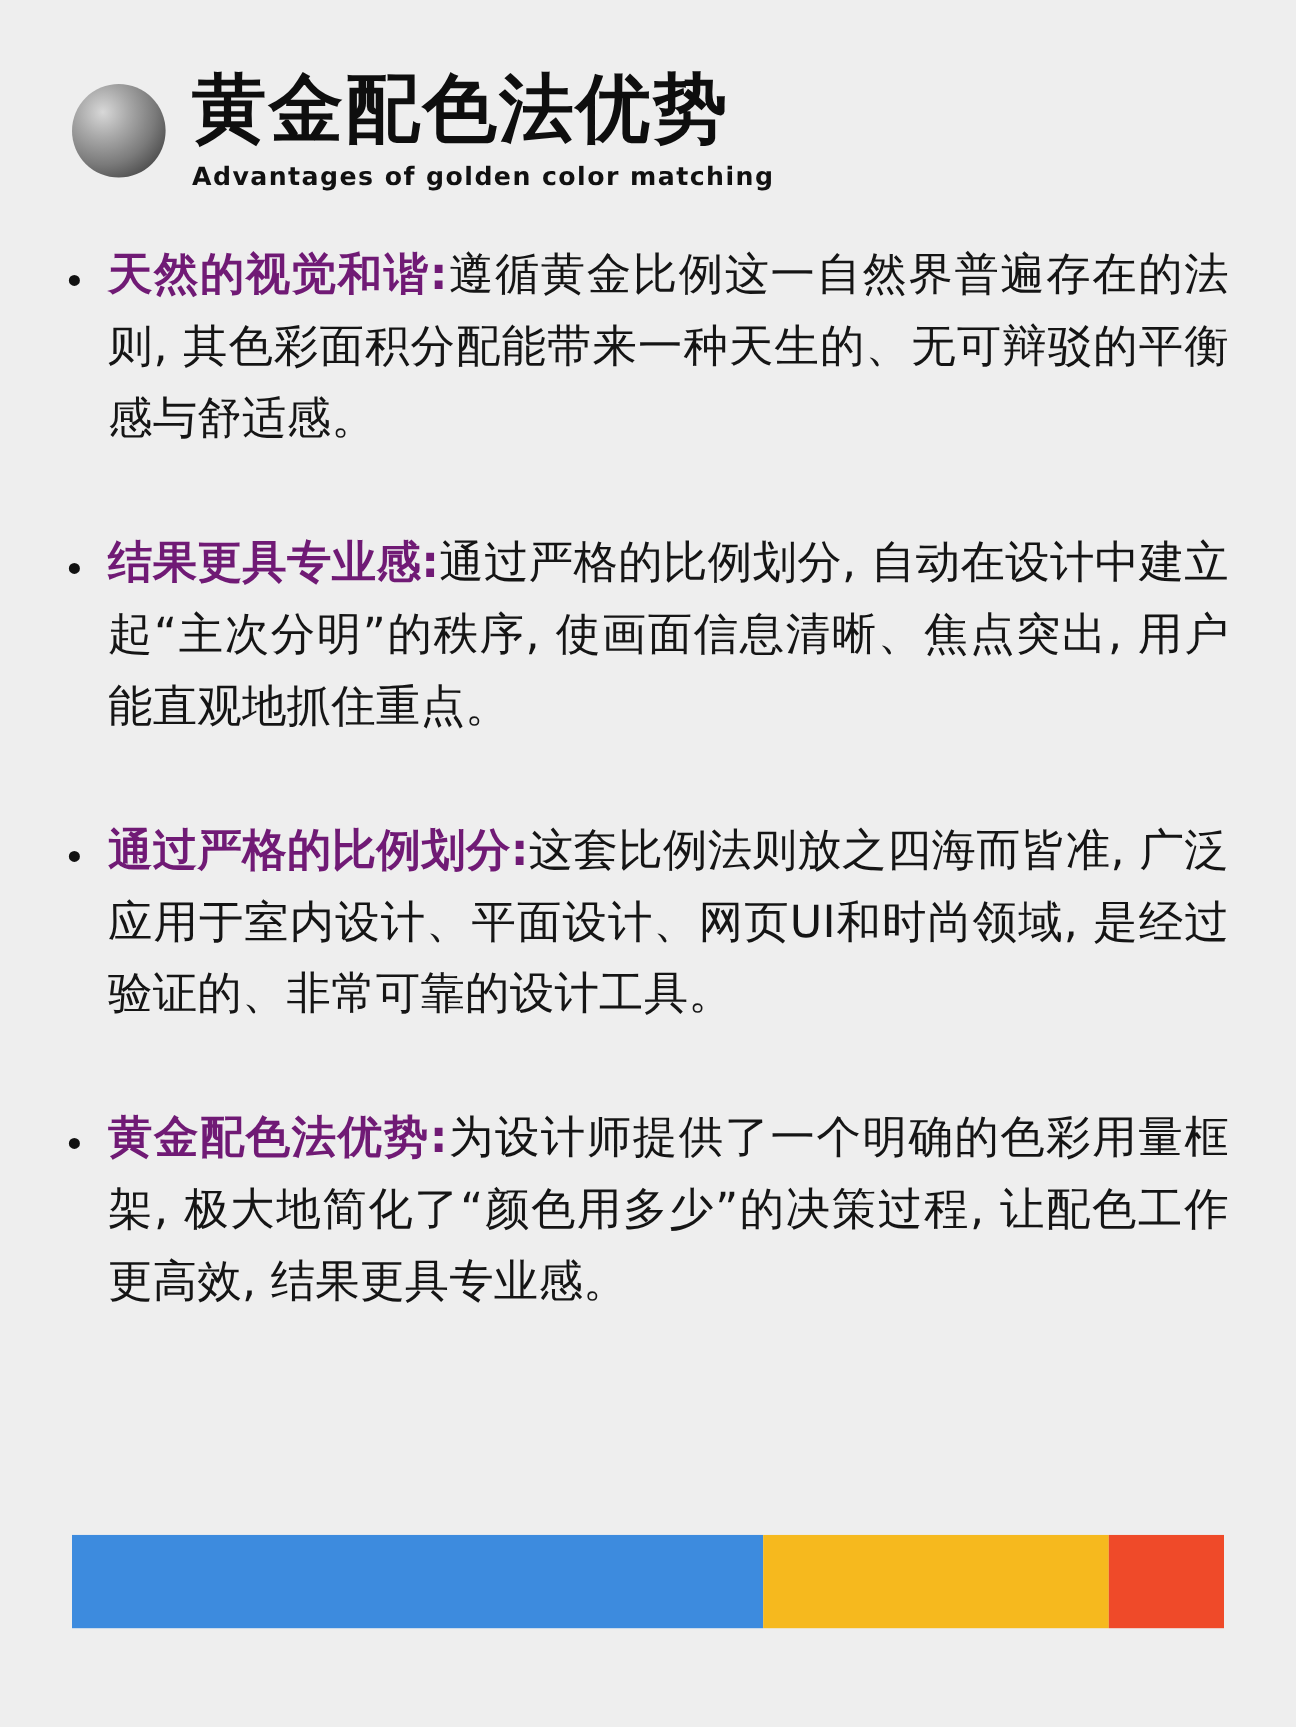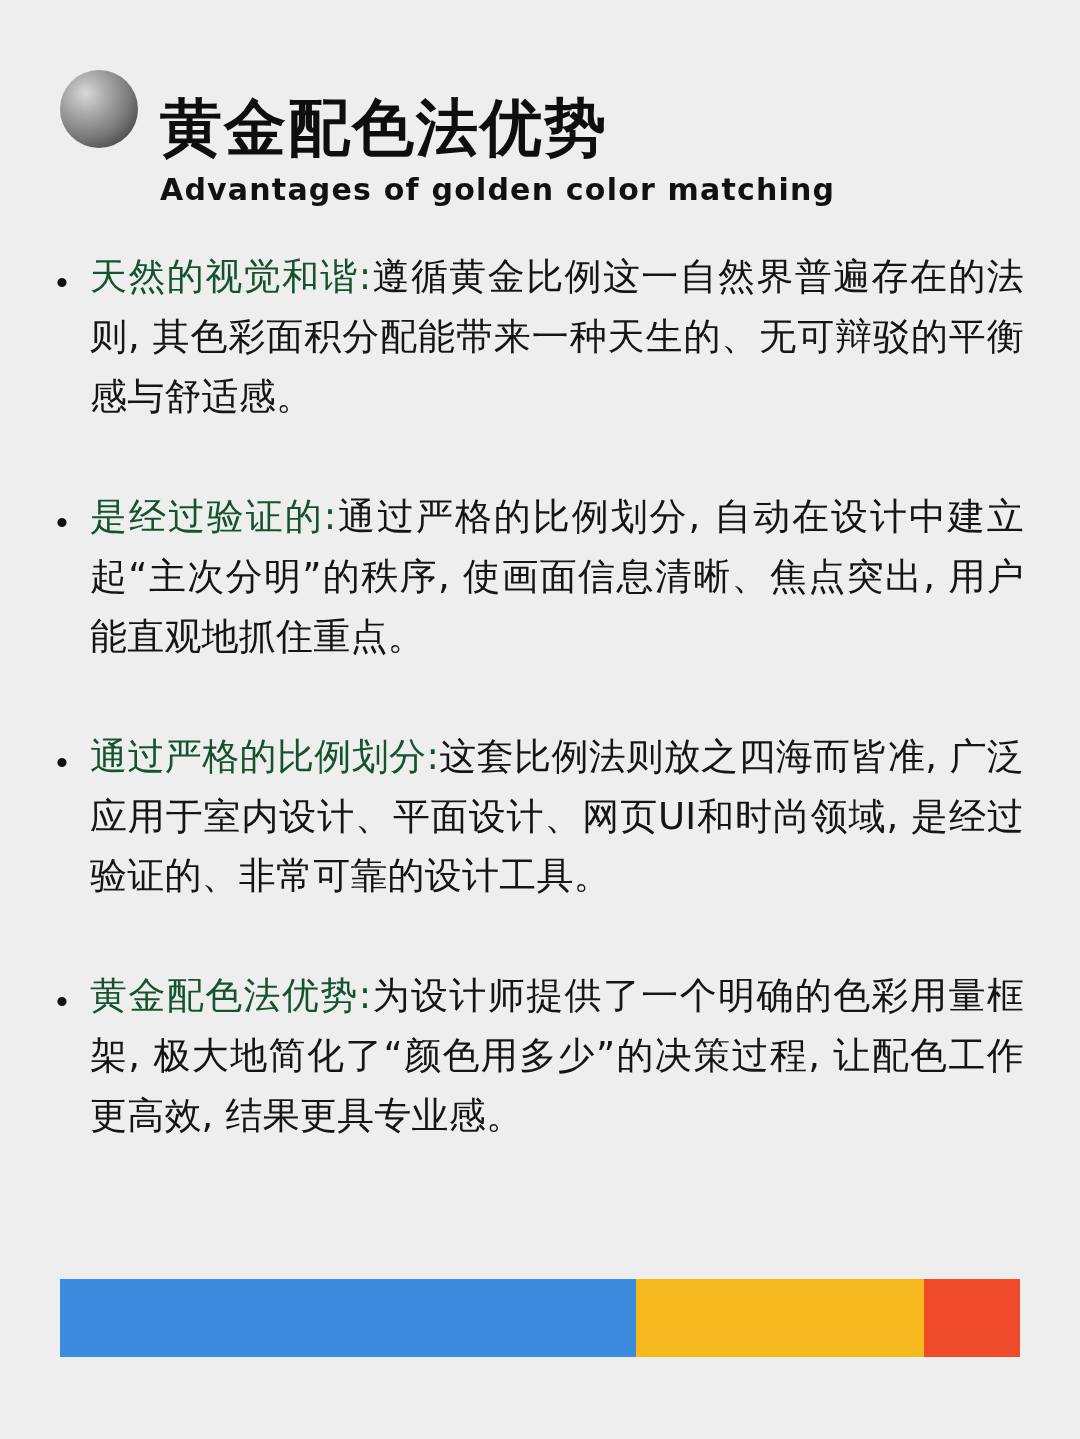--- a/index.html
+++ b/index.html
@@ -32,34 +32,33 @@
     height: 78px;
     border-radius: 50%;
     margin-top: 12px;
     flex: 0 0 auto;
     background: radial-gradient(circle at 33% 30%, #d8d8d8 0%, #a9a9a9 28%, #7a7a7a 58%, #4b4b4b 82%, #333333 100%);
   }
   .header-texts {
     margin-left: 22px;
     display: flex;
     flex-direction: column;
-    margin-top: 37px;
   }
   .header-title {
     font-family: "DejaVu Sans", sans-serif;
     font-size: 62px;
     font-weight: bold;
     color: #0e0e0e;
     letter-spacing: 2px;
     line-height: 1.08;
     white-space: nowrap;
   }
   .header-subtitle {
     font-family: "DejaVu Sans", sans-serif;
-    font-size: 30px;
+    font-size: 21px;
     font-weight: bold;
     color: #111111;
     letter-spacing: 1.2px;
     margin-top: 10px;
     white-space: nowrap;
   }
 
   
   .content {
     padding: 40px 56px 0 56px;
@@ -81,22 +80,22 @@
   .bullet-text {
     flex: 1 1 auto;
     font-family: "DejaVu Sans", sans-serif;
     font-size: 37px;
     line-height: 1.62;
     color: #151515;
     text-align: justify;
     letter-spacing: 0.2px;
   }
   .bullet-term {
-    font-weight: normal;
-    color: #14532d;
+    font-weight: bold;
+    color: #701a75;
   }
 
   
   .footer-bar {
     position: absolute;
     left: 60px;
     right: 60px;
     bottom: 82px;
     height: 78px;
     display: flex;
@@ -121,21 +120,21 @@
 
   <div class="content">
 
     <div class="bullet-item">
       <div class="bullet-dot">•</div>
       <div class="bullet-text"><span class="bullet-term">天然的视觉和谐:</span><span>遵循黄金比例这一自然界普遍存在的法则, 其色彩面积分配能带来一种天生的、无可辩驳的平衡感与舒适感。</span></div>
     </div>
 
     <div class="bullet-item">
       <div class="bullet-dot">•</div>
-      <div class="bullet-text"><span class="bullet-term">是经过验证的:</span><span>通过严格的比例划分, 自动在设计中建立起“主次分明”的秩序, 使画面信息清晰、焦点突出, 用户能直观地抓住重点。</span></div>
+      <div class="bullet-text"><span class="bullet-term">结果更具专业感:</span><span>通过严格的比例划分, 自动在设计中建立起“主次分明”的秩序, 使画面信息清晰、焦点突出, 用户能直观地抓住重点。</span></div>
     </div>
 
     <div class="bullet-item">
       <div class="bullet-dot">•</div>
       <div class="bullet-text"><span class="bullet-term">通过严格的比例划分:</span><span>这套比例法则放之四海而皆准, 广泛应用于室内设计、平面设计、网页UI和时尚领域, 是经过验证的、非常可靠的设计工具。</span></div>
     </div>
 
     <div class="bullet-item">
       <div class="bullet-dot">•</div>
       <div class="bullet-text"><span class="bullet-term">黄金配色法优势:</span><span>为设计师提供了一个明确的色彩用量框架, 极大地简化了“颜色用多少”的决策过程, 让配色工作更高效, 结果更具专业感。</span></div>

